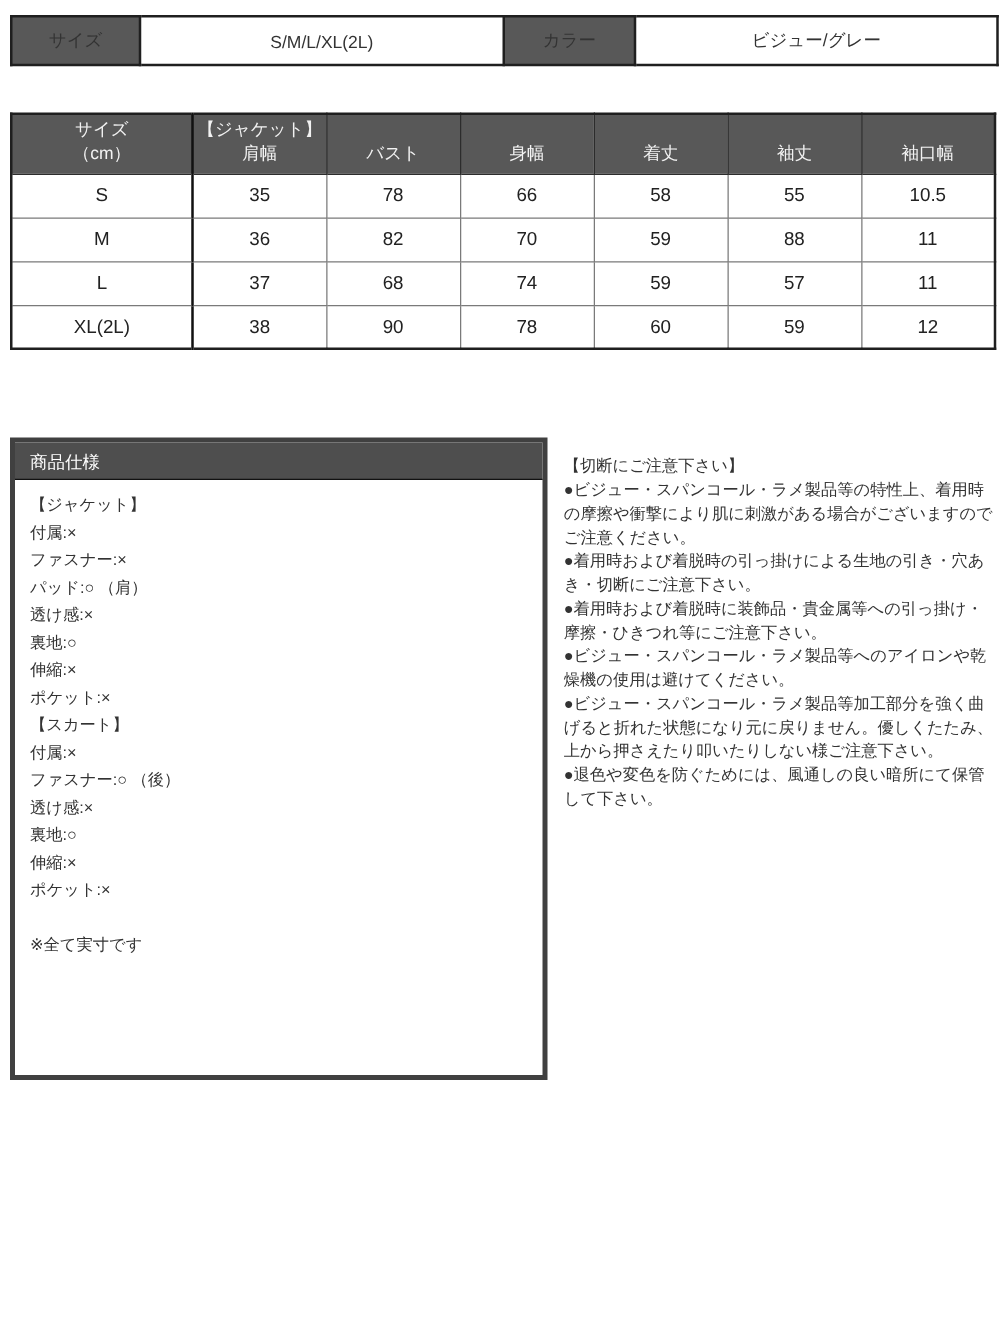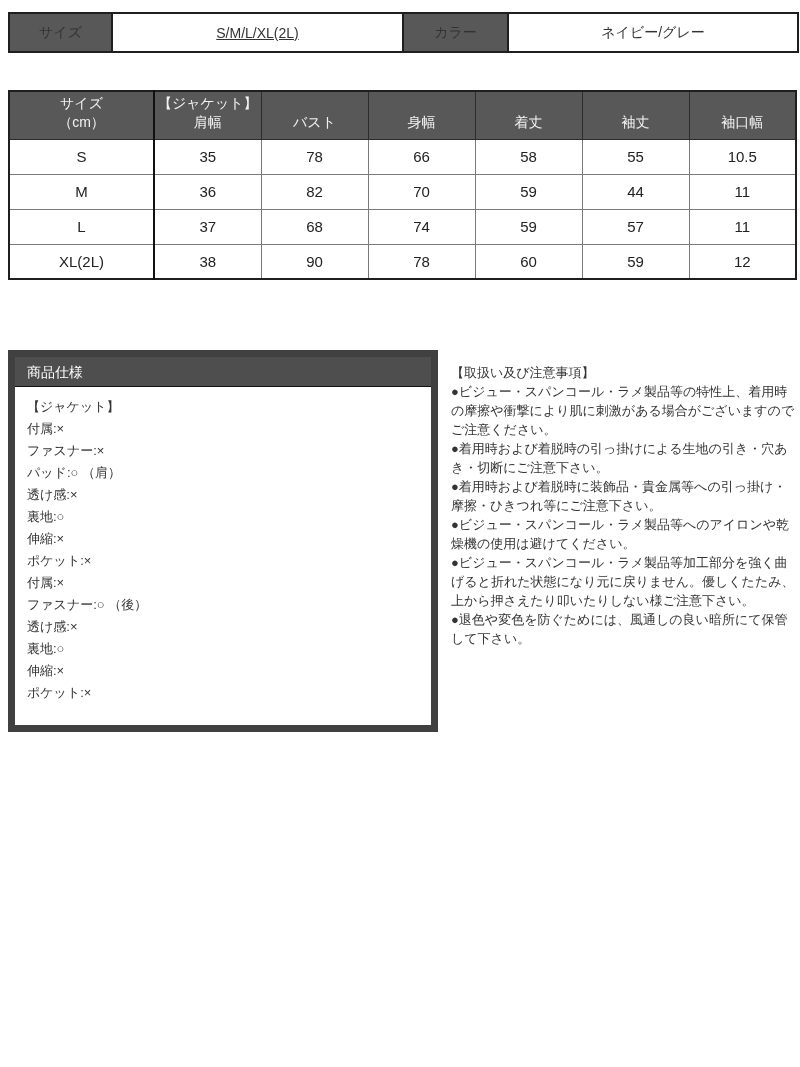--- a/index.html
+++ b/index.html
@@ -17,21 +17,21 @@
     border-collapse: collapse; table-layout: fixed;
     width: 789px; margin: 12px 0 0 8px;
   }
   table.info-table td {
     border: 2px solid #1f1f1f;
     height: 39px; text-align: center; vertical-align: middle;
     font-size: 14px; color: #333;
   }
   .th-dark { background: #585858; color: #f2f2f2; }
   .w-label { width: 103px; }
-  .w-size  { width: 291px; text-decoration: underline; }
+  .w-size  { width: 291px; }
   .w-clabel{ width: 105px; }
   .w-color { width: 290px; }
 
   
   table.size-table {
     border-collapse: collapse; table-layout: fixed;
     width: 789px; margin: 37px 0 0 8px;
     border: 2px solid #1f1f1f;
   }
   table.size-table th {
@@ -46,22 +46,22 @@
     height: 35px; text-align: center; vertical-align: middle;
     font-size: 15px; color: #222;
   }
   table.size-table th.col-size, table.size-table td.col-size { width: 145px; }
   table.size-table td.col-size { border-right: 2px solid #111; }
   table.size-table th.col-size { border-right: 2px solid #111; }
 
   
   .bottom-area { display: flex; margin: 70px 0 0 8px; align-items: flex-start; }
   .spec-box {
-    width: 430px; height: 382px;
-    border: 7px solid #404040;
+    width: 430px; height: 514px;
+    border: 4px solid #404040;
     background: #fff;
   }
   .spec-header {
     background: #4e4e4e; color: #ffffff;
     height: 30px; line-height: 30px;
     padding-left: 12px; font-size: 14px;
     border-bottom: 1px solid #111;
   }
   .spec-body { padding: 9px 12px 0 12px; font-size: 13px; color: #333; }
   .spec-line { min-height: 22px; line-height: 22px; white-space: pre-wrap; }
@@ -77,21 +77,21 @@
 <body>
 
 <div class="page">
 
   <table class="info-table">
     <tbody>
         <tr>
       <td class="th-dark w-label">サイズ</td>
       <td class="w-size">S/M/L/XL(2L)</td>
       <td class="th-dark w-clabel">カラー</td>
-      <td class="w-color">ネイビー/グレー</td>
+      <td class="w-color">ビジュー/グレー</td>
     </tr>
   </tbody>
     </table>
 
   <table class="size-table">
     <tbody>
         <tr>
       <th class="col-size">
         <div>サイズ</div>
         <div>（cm）</div>
@@ -114,21 +114,21 @@
       <td>58</td>
       <td>55</td>
       <td>10.5</td>
     </tr>
     <tr>
       <td class="col-size">M</td>
       <td>36</td>
       <td>82</td>
       <td>70</td>
       <td>59</td>
-      <td>44</td>
+      <td>88</td>
       <td>11</td>
     </tr>
     <tr>
       <td class="col-size">L</td>
       <td>37</td>
       <td>68</td>
       <td>74</td>
       <td>59</td>
       <td>57</td>
       <td>11</td>
@@ -151,32 +151,34 @@
       <div class="spec-header">商品仕様</div>
       <div class="spec-body">
         <div class="spec-line">【ジャケット】</div>
         <div class="spec-line">付属:×</div>
         <div class="spec-line">ファスナー:×</div>
         <div class="spec-line">パッド:○ （肩）</div>
         <div class="spec-line">透け感:×</div>
         <div class="spec-line">裏地:○</div>
         <div class="spec-line">伸縮:×</div>
         <div class="spec-line">ポケット:×</div>
+        <div class="spec-line">【スカート】</div>
         <div class="spec-line">付属:×</div>
         <div class="spec-line">ファスナー:○ （後）</div>
         <div class="spec-line">透け感:×</div>
         <div class="spec-line">裏地:○</div>
         <div class="spec-line">伸縮:×</div>
         <div class="spec-line">ポケット:×</div>
         <div class="spec-line"></div>
+        <div class="spec-line">※全て実寸です</div>
       </div>
     </div>
 
     <div class="notes">
-      <p>【取扱い及び注意事項】</p>
+      <p>【切断にご注意下さい】</p>
       <p>●ビジュー・スパンコール・ラメ製品等の特性上、着用時の摩擦や衝撃により肌に刺激がある場合がございますのでご注意ください。</p>
       <p>●着用時および着脱時の引っ掛けによる生地の引き・穴あき・切断にご注意下さい。</p>
       <p>●着用時および着脱時に装飾品・貴金属等への引っ掛け・摩擦・ひきつれ等にご注意下さい。</p>
       <p>●ビジュー・スパンコール・ラメ製品等へのアイロンや乾燥機の使用は避けてください。</p>
       <p>●ビジュー・スパンコール・ラメ製品等加工部分を強く曲げると折れた状態になり元に戻りません。優しくたたみ、上から押さえたり叩いたりしない様ご注意下さい。</p>
       <p>●退色や変色を防ぐためには、風通しの良い暗所にて保管して下さい。</p>
     </div>
 
   </div>
 </div>

